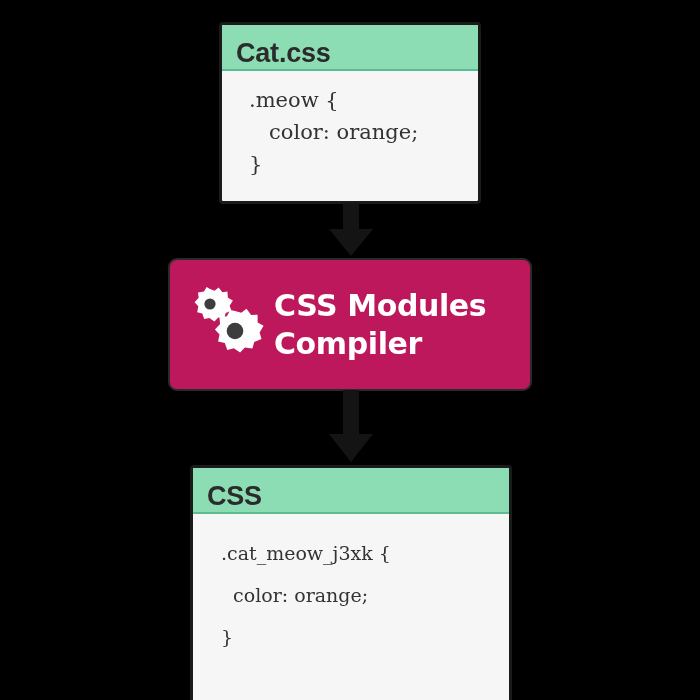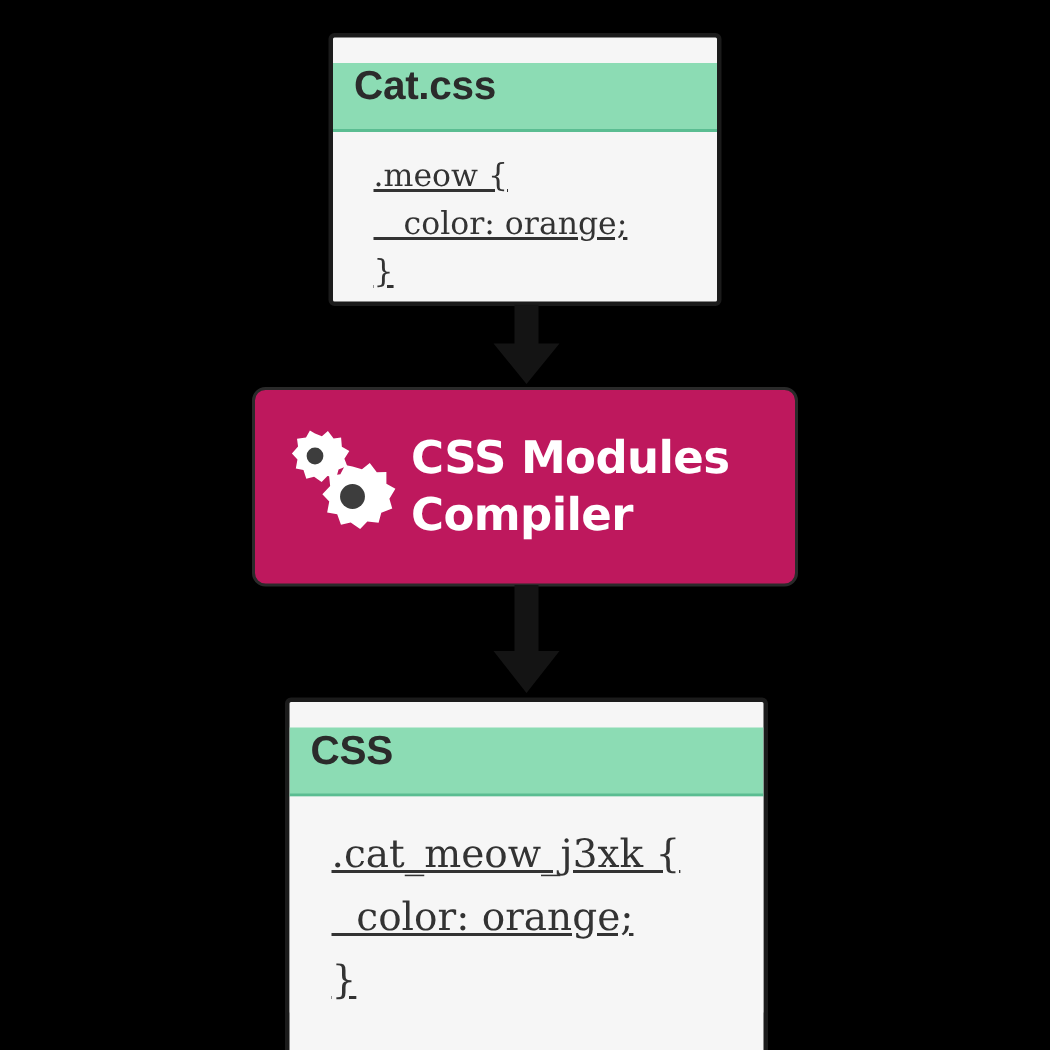--- a/index.html
+++ b/index.html
@@ -30,54 +30,52 @@
     border: 3px solid #1b1b1b;
     border-radius: 4px;
     box-sizing: border-box;
     overflow: hidden;
   }
   .card-header {
     background: #8cdcb4;
     border-bottom: 2px solid #5bbd92;
     box-sizing: border-box;
     display: flex;
-    align-items: flex-start;
-    margin-top: 17px;
+    align-items: flex-end;
   }
   .card-title {
     font-family: "Liberation Sans", sans-serif;
     font-weight: bold;
     color: #2b2b2b;
     letter-spacing: -0.2px;
     white-space: nowrap;
   }
   .card-body {
     box-sizing: border-box;
     background: #f6f6f6;
   }
   .code-line {
     font-family: "DejaVu Serif", "Liberation Serif", serif;
     color: #333333;
     white-space: pre;
-    text-decoration: underline;
   }
 
   
   #card-top { left: 219px; top: 22px; width: 262px; height: 182px; }
   #card-top .card-header { height: 46px; padding-left: 14px; }
   #card-top .card-title { font-size: 27px; }
   #card-top .card-body { padding: 13px 0 0 27px; }
   #card-top .code-line { font-size: 21px; line-height: 32px; }
 
   
   #card-bottom { left: 190px; top: 465px; width: 322px; height: 240px; }
   #card-bottom .card-header { height: 46px; padding-left: 14px; }
   #card-bottom .card-title { font-size: 27px; }
   #card-bottom .card-body { padding: 18px 0 0 28px; }
-  #card-bottom .code-line { font-size: 26px; line-height: 42px; }
+  #card-bottom .code-line { font-size: 19px; line-height: 42px; }
 
   
   #compiler-box {
     position: absolute;
     left: 168px;
     top: 258px;
     width: 364px;
     height: 133px;
     background: #be185d;
     border: 2px solid #2a2a2a;

